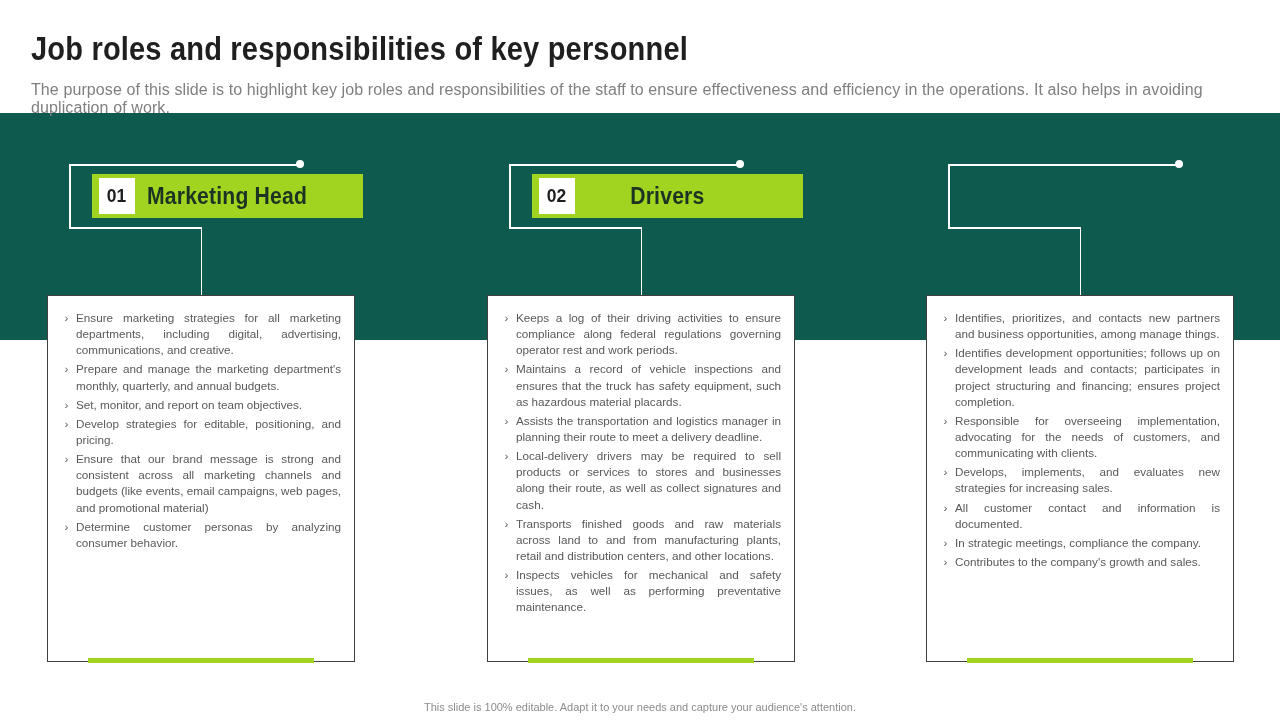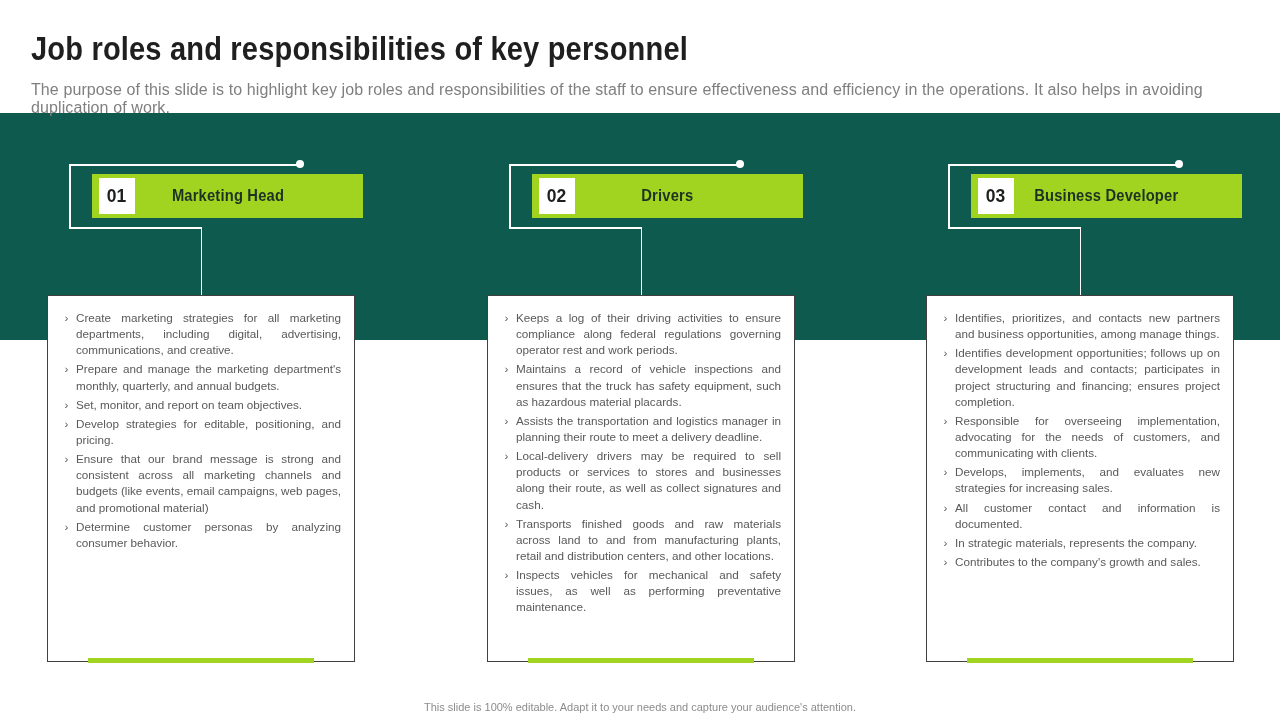--- a/index.html
+++ b/index.html
@@ -29,21 +29,21 @@
 
   .bar { position:absolute; left:30px; top:10px; width:271px; height:44px; background:var(--lime,#a0d420);margin-left:15px; }
   .bar-number {
     position:absolute; left:7px; top:4px; width:36px; height:36px; background:#ffffff;
     display:flex; align-items:center; justify-content:center;
     font-weight:700; font-size:19px; color:#1f1f1f;
   }
   .bar-number > span, .bar-label > span { transform:scaleX(.92); transform-origin:center; display:inline-block; }
   .bar-label {
     position:absolute; inset:0; display:flex; align-items:center; justify-content:center;
-    font-weight:700; font-size:16px; color:var(--bar_text,#1c3324); letter-spacing:.2px;
+    font-weight:700; font-size:23px; color:var(--bar_text,#1c3324); letter-spacing:.2px;
   }
 
   .card {
     position:absolute; left:0; top:131px; width:308px; height:367px; box-sizing:border-box;
     background:#ffffff; border:1px solid var(--card_border,#404040);
   }
   .card ul { list-style:none; margin:0; padding:14px 13px 0 9px; }
   .card li {
     display:grid; grid-template-columns:19px 1fr; column-gap:0;
     font-size:11.7px; line-height:1.38; color:var(--body_text,#595959);
@@ -79,21 +79,21 @@
           <span>01</span>
         </div>
       <div class="bar-label">
           <span>Marketing Head</span>
         </div>
     </div>
     <div class="card">
       <ul>
         <li>
             <span class="bullet-marker">›</span>
-            <span class="bullet-text">Create marketing strategies for all marketing departments, including digital, advertising, communications, and creative.</span>
+            <span class="bullet-text">Ensure marketing strategies for all marketing departments, including digital, advertising, communications, and creative.</span>
           </li>
         <li>
             <span class="bullet-marker">›</span>
             <span class="bullet-text">Prepare and manage the marketing department's monthly, quarterly, and annual budgets.</span>
           </li>
         <li>
             <span class="bullet-marker">›</span>
             <span class="bullet-text">Set, monitor, and report on team objectives.</span>
           </li>
         <li>
@@ -157,28 +157,20 @@
     </div>
     <div class="accent"></div>
   </section>
 
   <section class="column col-3">
     <div class="frame-top"></div>
     <div class="frame-dot"></div>
     <div class="frame-left"></div>
     <div class="frame-bottom"></div>
     <div class="frame-drop"></div>
-    <div class="bar">
-      <div class="bar-number">
-          <span>03</span>
-        </div>
-      <div class="bar-label">
-          <span>Business Developer</span>
-        </div>
-    </div>
     <div class="card">
       <ul>
         <li>
             <span class="bullet-marker">›</span>
             <span class="bullet-text">Identifies, prioritizes, and contacts new partners and business opportunities, among manage things.</span>
           </li>
         <li>
             <span class="bullet-marker">›</span>
             <span class="bullet-text">Identifies development opportunities; follows up on development leads and contacts; participates in project structuring and financing; ensures project completion.</span>
           </li>
@@ -189,21 +181,21 @@
         <li>
             <span class="bullet-marker">›</span>
             <span class="bullet-text">Develops, implements, and evaluates new strategies for increasing sales.</span>
           </li>
         <li>
             <span class="bullet-marker">›</span>
             <span class="bullet-text">All customer contact and information is documented.</span>
           </li>
         <li>
             <span class="bullet-marker">›</span>
-            <span class="bullet-text">In strategic materials, represents the company.</span>
+            <span class="bullet-text">In strategic meetings, compliance the company.</span>
           </li>
         <li>
             <span class="bullet-marker">›</span>
             <span class="bullet-text">Contributes to the company's growth and sales.</span>
           </li>
       </ul>
     </div>
     <div class="accent"></div>
   </section>
 

